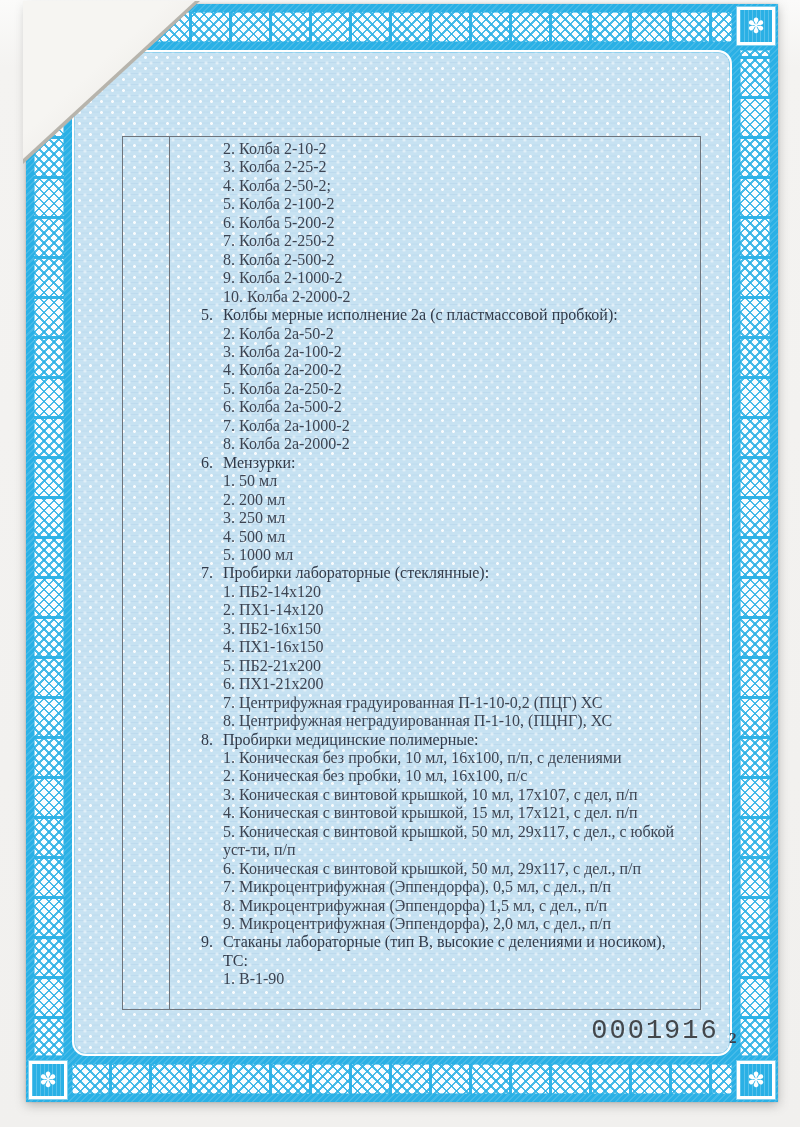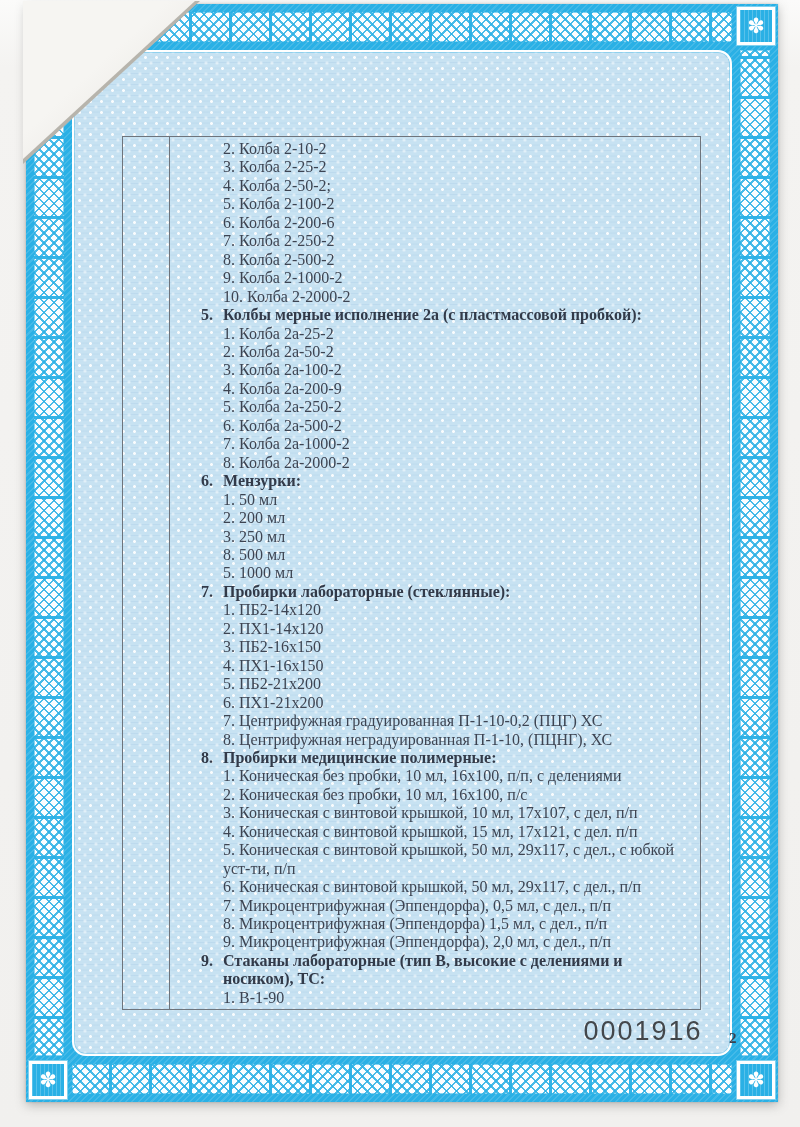--- a/index.html
+++ b/index.html
@@ -63,26 +63,26 @@
     background:linear-gradient(to bottom right,#f6f5f2 42%,#edebe7 68%,#dbd8d2 90%,#c6c3bb 100%);}
   
   .table{position:absolute;left:96px;top:132px;width:577px;height:872px;
     border:1px solid #6e747c;z-index:5;}
   .col-line{position:absolute;left:46px;top:0;bottom:0;width:1px;background:#6e747c;}
   .list{
     position:absolute;left:47px;top:2px;right:2px;bottom:0;padding-top:1px;
     font-size:16px;line-height:18.45px;color:#3d4452;
   }
   .sec-item{padding-left:53px;max-width:508px;}
-  .sec-header{padding-left:53px;text-indent:-22px;font-weight:bold;color:#323a49;max-width:461px;}
+  .sec-header{padding-left:53px;text-indent:-22px;font-weight:normal;color:#323a49;max-width:461px;}
   .sec-header .num{display:inline-block;width:22px;text-indent:0;}
   
   .serial{
-    position:absolute;left:532px;top:1012px;width:170px;text-align:center;z-index:6;
-    font-family:Liberation Sans, sans-serif;
+    position:absolute;left:544px;top:1012px;width:170px;text-align:center;z-index:6;
+    font-family:Liberation Mono, monospace;
     font-size:27px;color:#43474b;letter-spacing:2px;
   }
   .pagenum{position:absolute;left:703px;top:1026px;z-index:6;
     font-size:15px;font-weight:bold;color:#39414f;}
 </style>
 </head>
 <body>
 
 <div class="sheet">
 
@@ -106,39 +106,38 @@
 
   <div class="inner"></div>
 
   <div class="table">
     <div class="col-line"></div>
     <div class="list">
         <div class="sec-item">2. Колба 2-10-2</div>
         <div class="sec-item">3. Колба 2-25-2</div>
         <div class="sec-item">4. Колба 2-50-2;</div>
         <div class="sec-item">5. Колба 2-100-2</div>
-        <div class="sec-item">6. Колба 2-200-6</div>
+        <div class="sec-item">6. Колба 5-200-2</div>
         <div class="sec-item">7. Колба 2-250-2</div>
         <div class="sec-item">8. Колба 2-500-2</div>
         <div class="sec-item">9. Колба 2-1000-2</div>
         <div class="sec-item">10. Колба 2-2000-2</div>
         <div class="sec-header"><span class="num">5.</span><span>Колбы мерные исполнение 2а (с пластмассовой пробкой):</span></div>
-        <div class="sec-item">1. Колба 2а-25-2</div>
         <div class="sec-item">2. Колба 2а-50-2</div>
         <div class="sec-item">3. Колба 2а-100-2</div>
-        <div class="sec-item">4. Колба 2а-200-9</div>
+        <div class="sec-item">4. Колба 2а-200-2</div>
         <div class="sec-item">5. Колба 2а-250-2</div>
         <div class="sec-item">6. Колба 2а-500-2</div>
         <div class="sec-item">7. Колба 2а-1000-2</div>
         <div class="sec-item">8. Колба 2а-2000-2</div>
         <div class="sec-header"><span class="num">6.</span><span>Мензурки:</span></div>
         <div class="sec-item">1. 50 мл</div>
         <div class="sec-item">2. 200 мл</div>
         <div class="sec-item">3. 250 мл</div>
-        <div class="sec-item">8. 500 мл</div>
+        <div class="sec-item">4. 500 мл</div>
         <div class="sec-item">5. 1000 мл</div>
         <div class="sec-header"><span class="num">7.</span><span>Пробирки лабораторные (стеклянные):</span></div>
         <div class="sec-item">1. ПБ2-14х120</div>
         <div class="sec-item">2. ПХ1-14х120</div>
         <div class="sec-item">3. ПБ2-16х150</div>
         <div class="sec-item">4. ПХ1-16х150</div>
         <div class="sec-item">5. ПБ2-21х200</div>
         <div class="sec-item">6. ПХ1-21х200</div>
         <div class="sec-item">7. Центрифужная градуированная П-1-10-0,2 (ПЦГ) ХС</div>
         <div class="sec-item">8. Центрифужная неградуированная П-1-10, (ПЦНГ), ХС</div>

